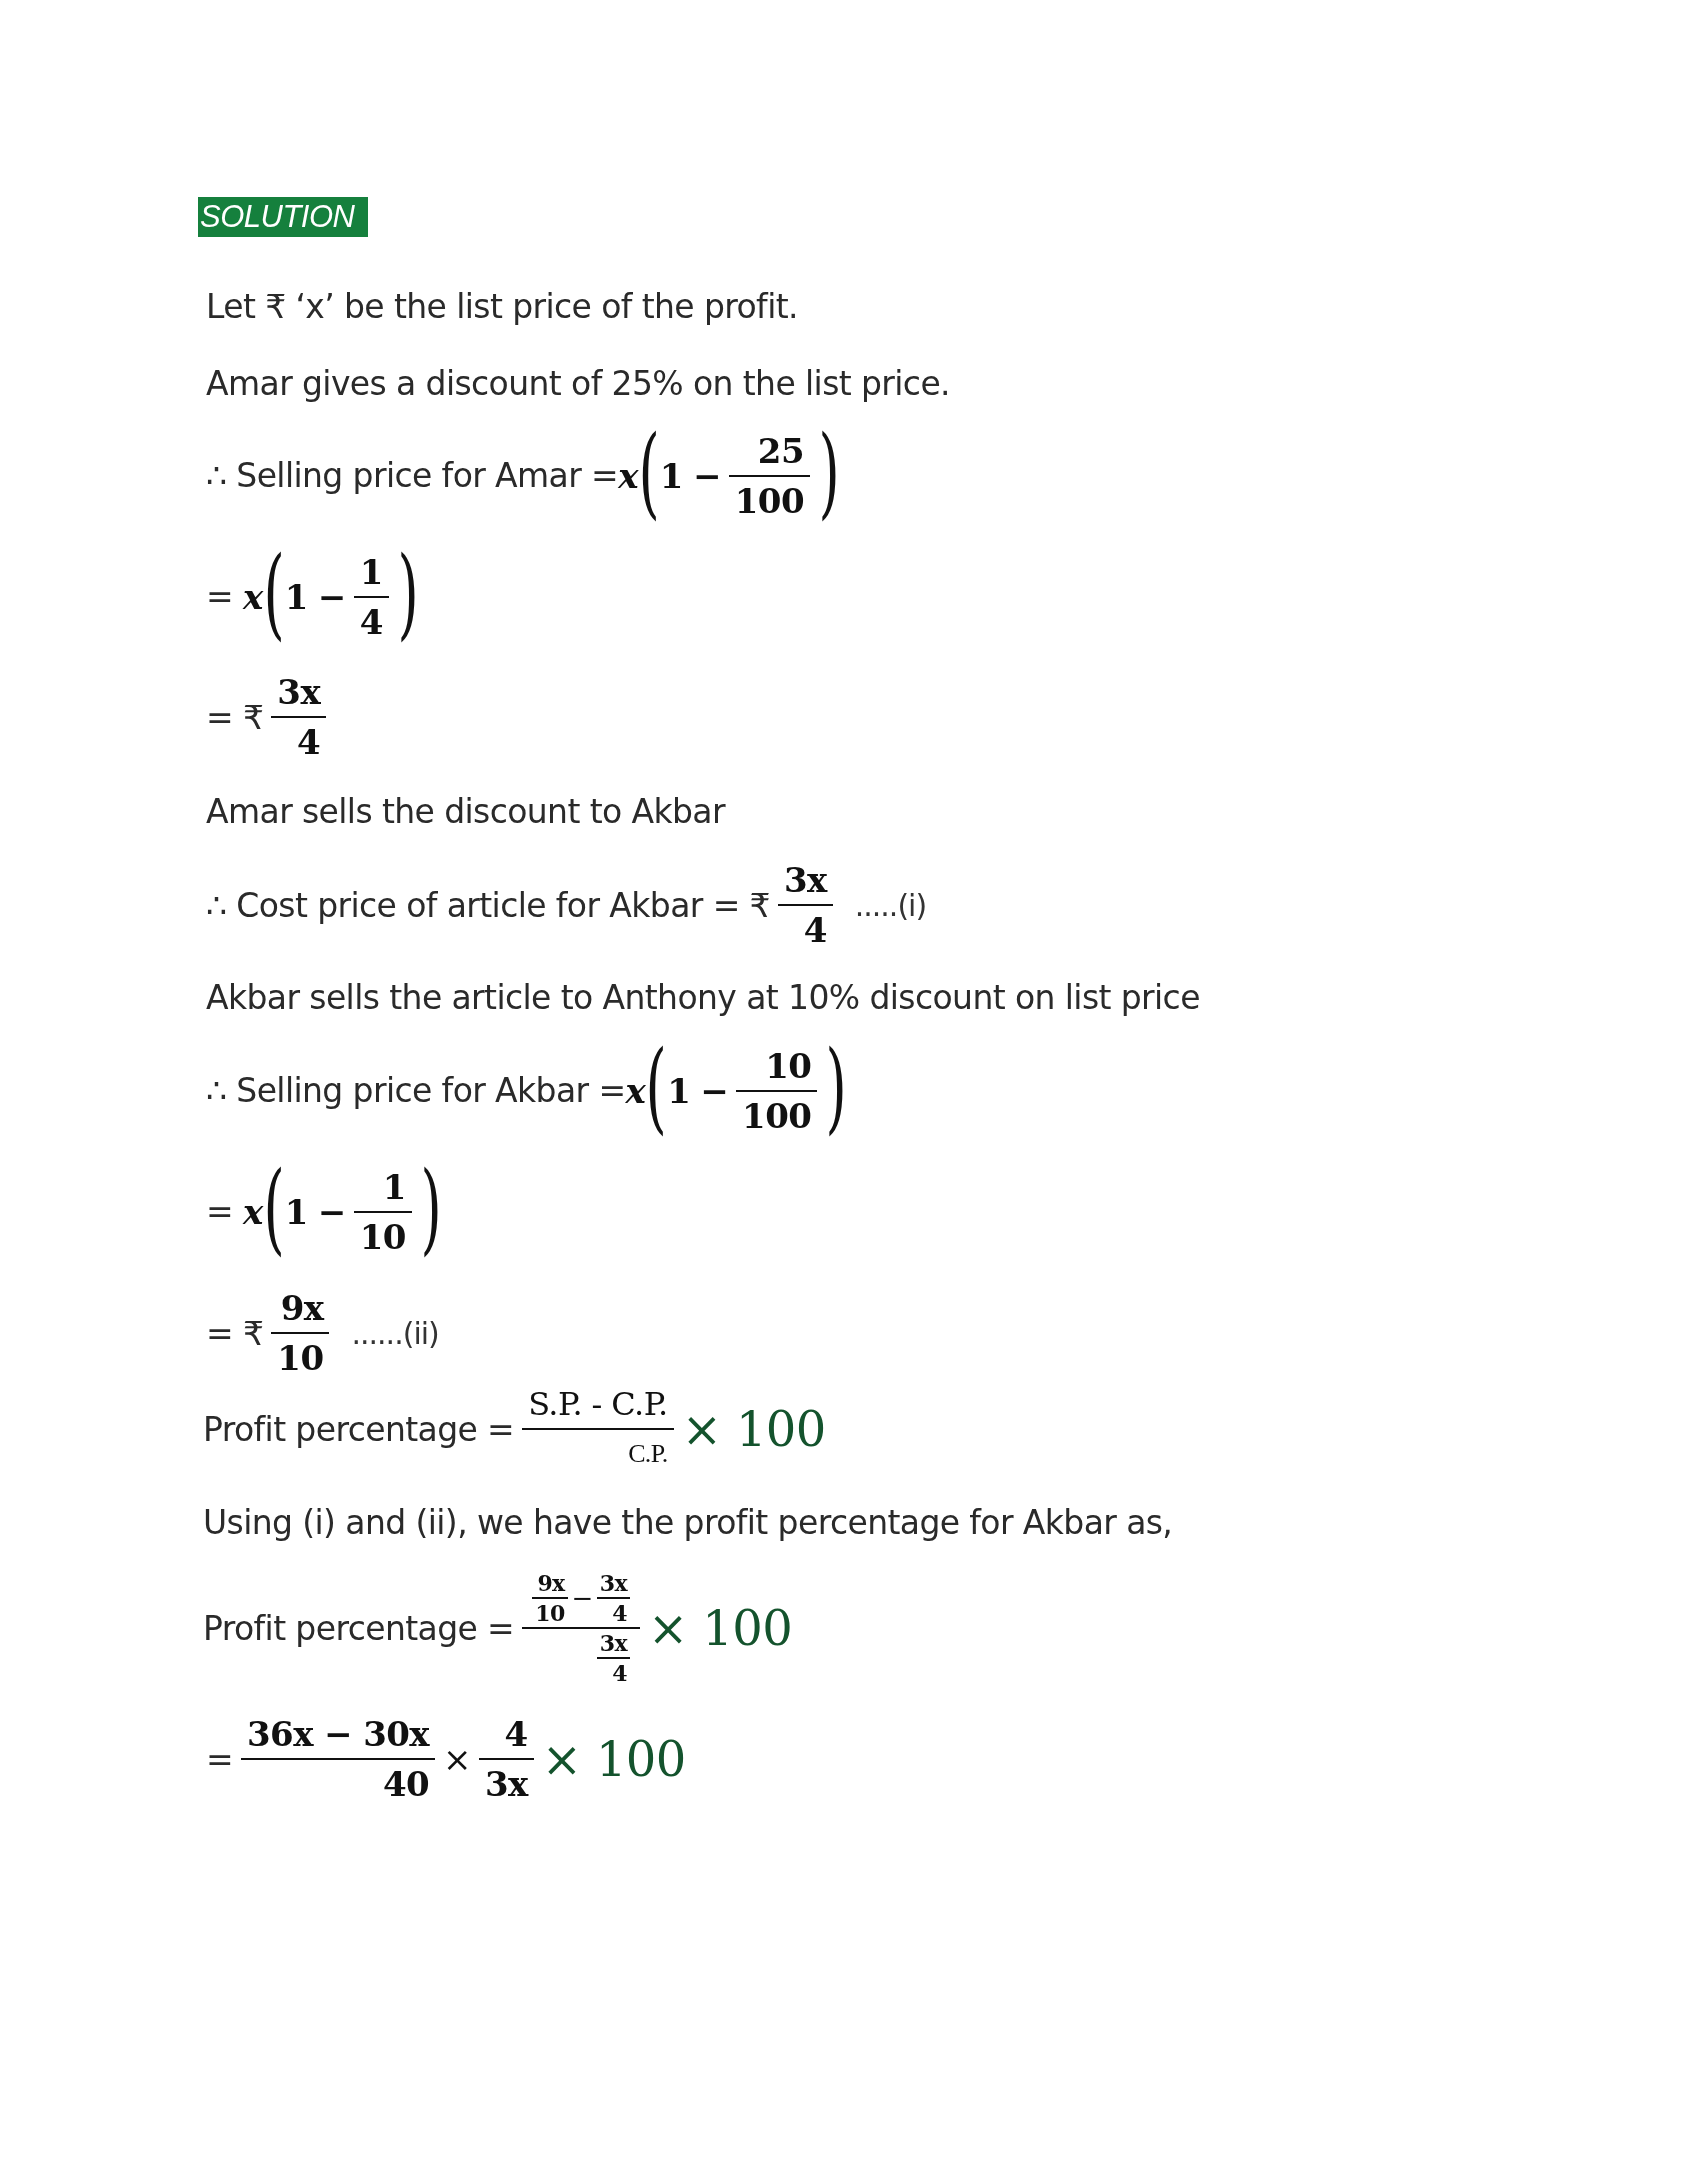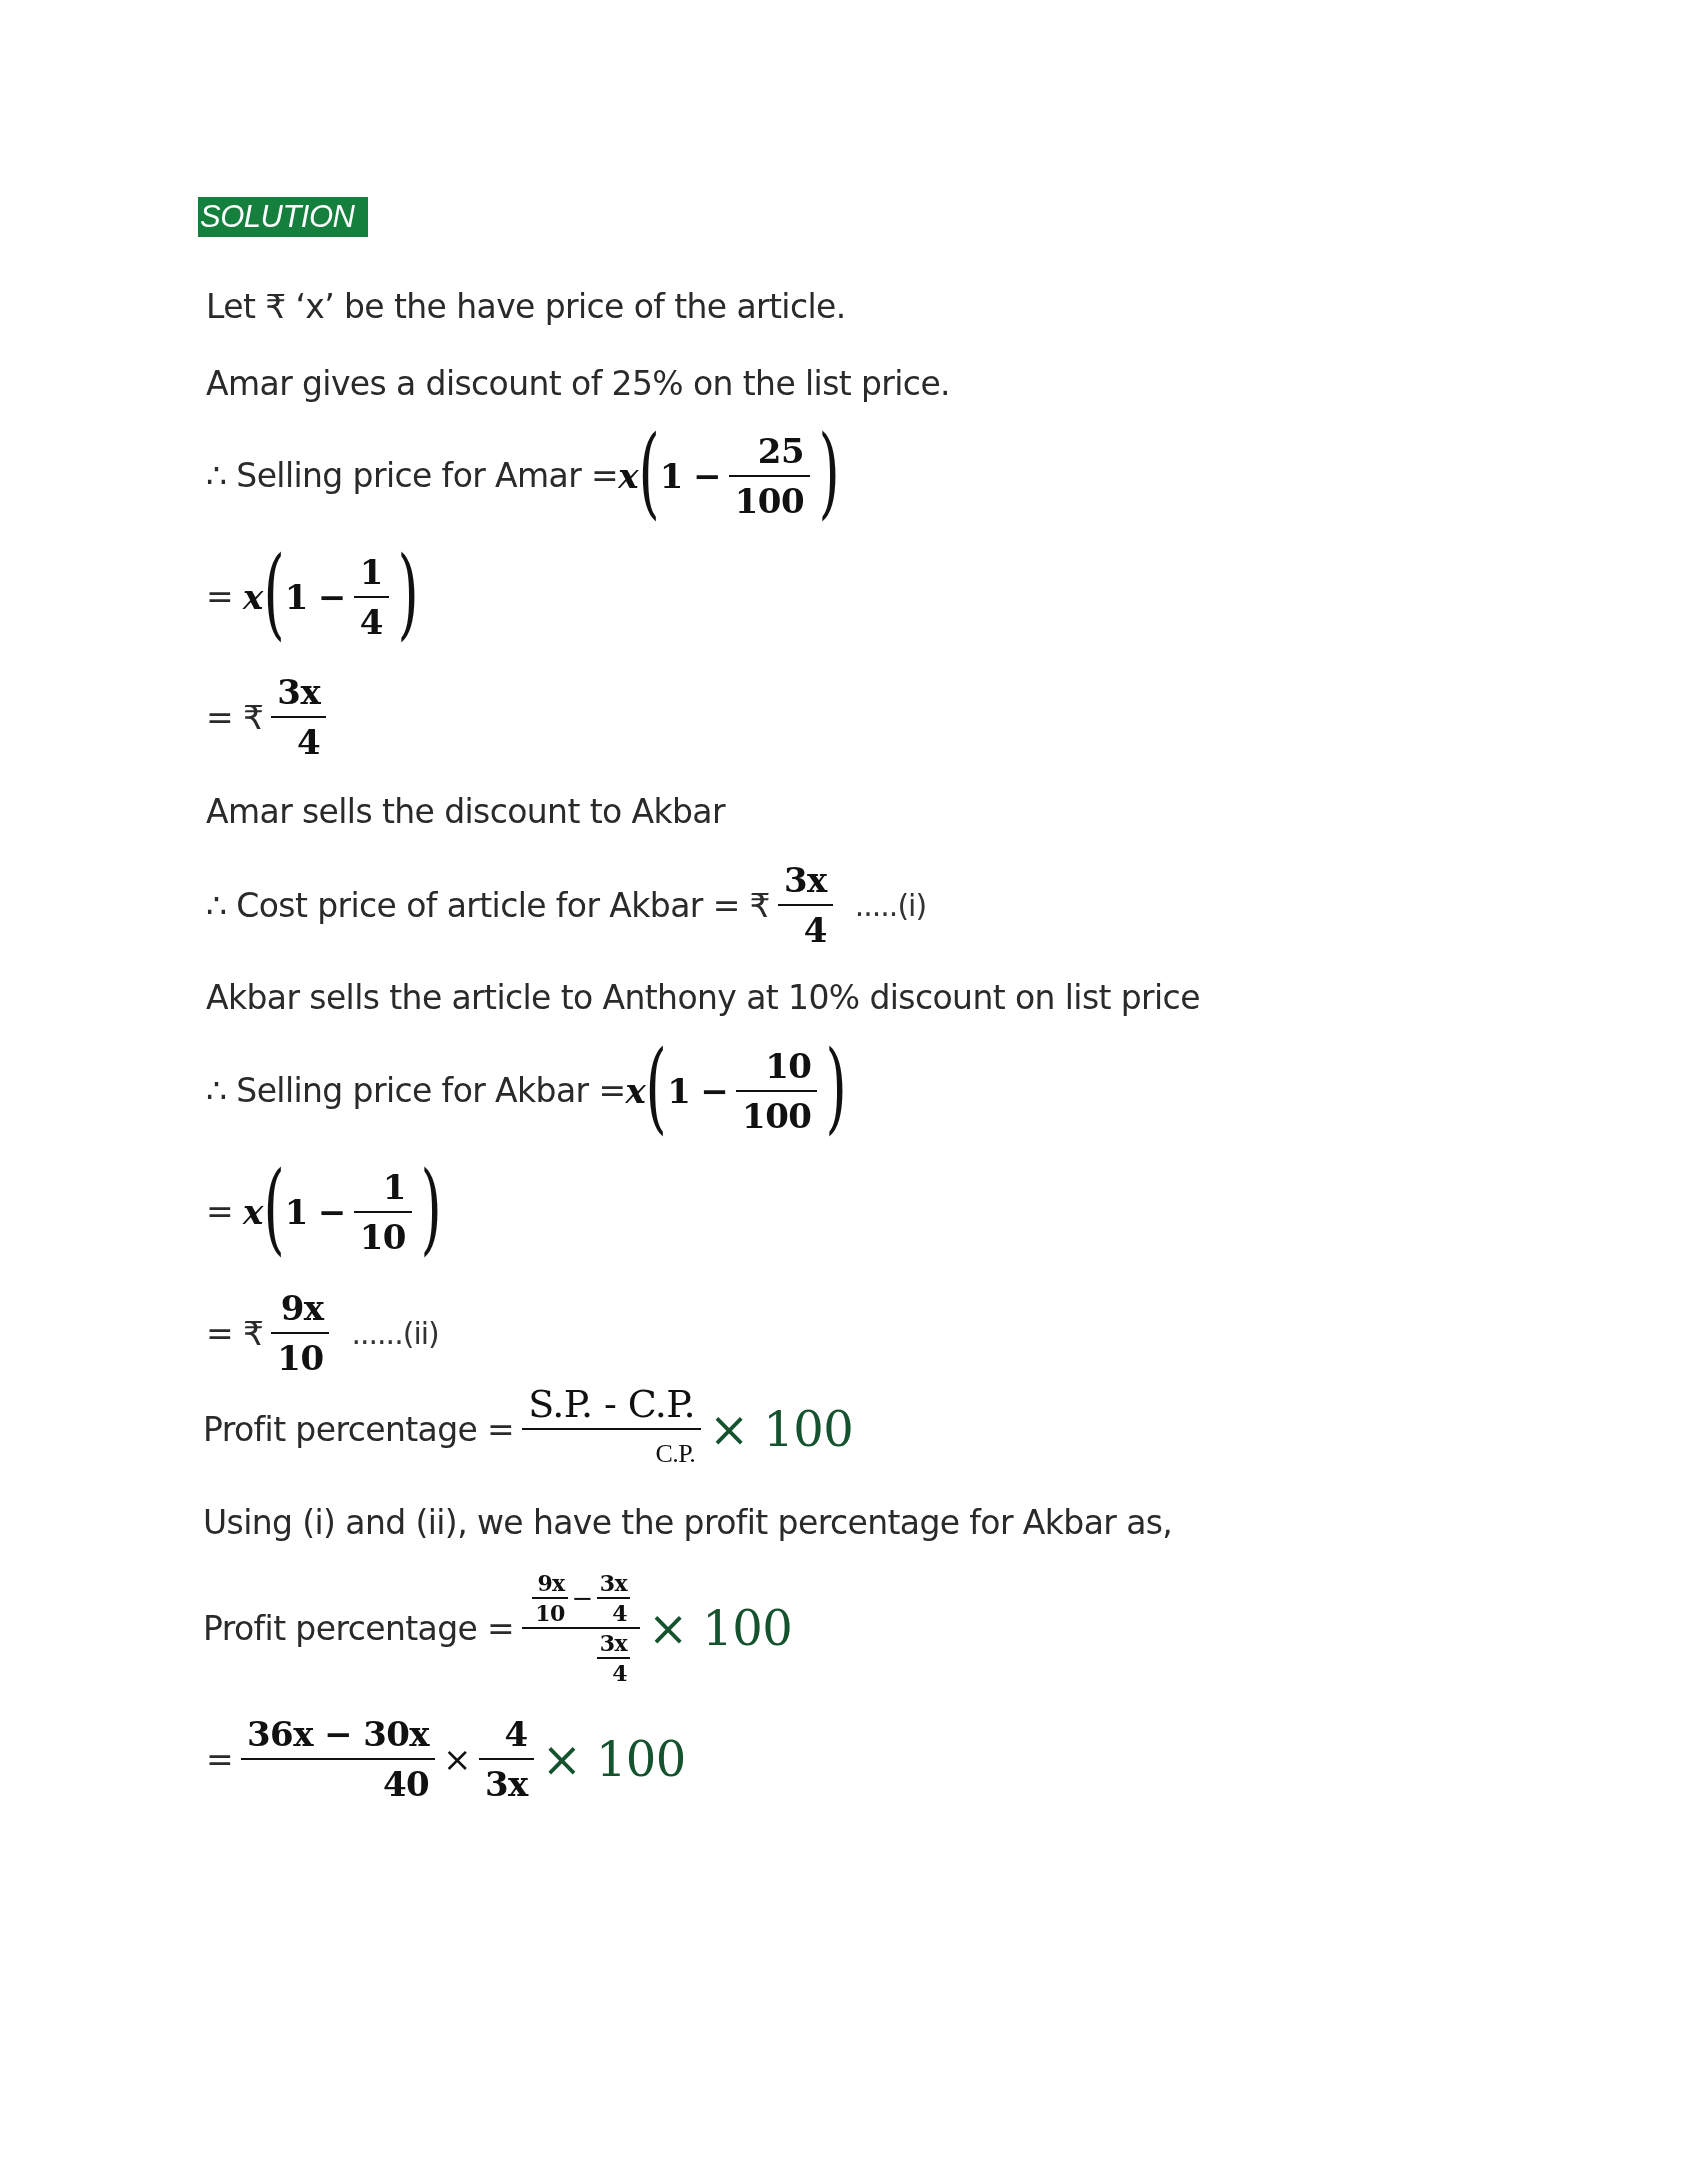--- a/index.html
+++ b/index.html
@@ -18,21 +18,21 @@
   .small { margin:0 4px; }
   .tag { font-family:"DejaVu Sans", sans-serif; font-size:30px; color:#333; margin-left:14px; letter-spacing:-1px; }
   .txtm { font-family:"DejaVu Serif", serif; font-size:48px; font-weight:bold; color:#14532d; }
 </style>
 </head>
 <body>
 
 <div class="label">SOLUTION</div>
 
 <div class="line" style="top:287px;">
-    <span>Let ₹ ‘x’ be the have price of the article.</span>
+    <span>Let ₹ ‘x’ be the list price of the profit.</span>
   </div>
 
 <div class="line" style="top:364px;">
     <span>Amar gives a discount of 25% on the list price.</span>
   </div>
 
 <div class="line" style="top:426px;">
   <span>∴ Selling price for Amar = </span>
   <span class="mi">x</span>
   <span class="paren">(</span>
@@ -127,21 +127,21 @@
       <span class="num">9x</span>
       <span class="bar"></span>
       <span class="den">10</span>
     </span>
   <span class="tag">......(ii)</span>
 </div>
 
 <div class="line tight" style="top:1380px;">
   <span>Profit percentage = </span>
   <span class="frac">
-      <span class="num" style="font-weight:normal;font-size:38px;">S.P. - C.P.</span>
+      <span class="num" style="font-weight:normal;font-size:32px;">S.P. - C.P.</span>
       <span class="bar"></span>
       <span class="den" style="font-weight:normal;font-size:26px;font-family:Liberation Serif, serif;">C.P.</span>
     </span>
   <span class="txtm" style="font-weight:normal;">× 100</span>
 </div>
 
 <div class="line tight" style="top:1503px;">
     <span>Using (i) and (ii), we have the profit percentage for Akbar as,</span>
   </div>
 

